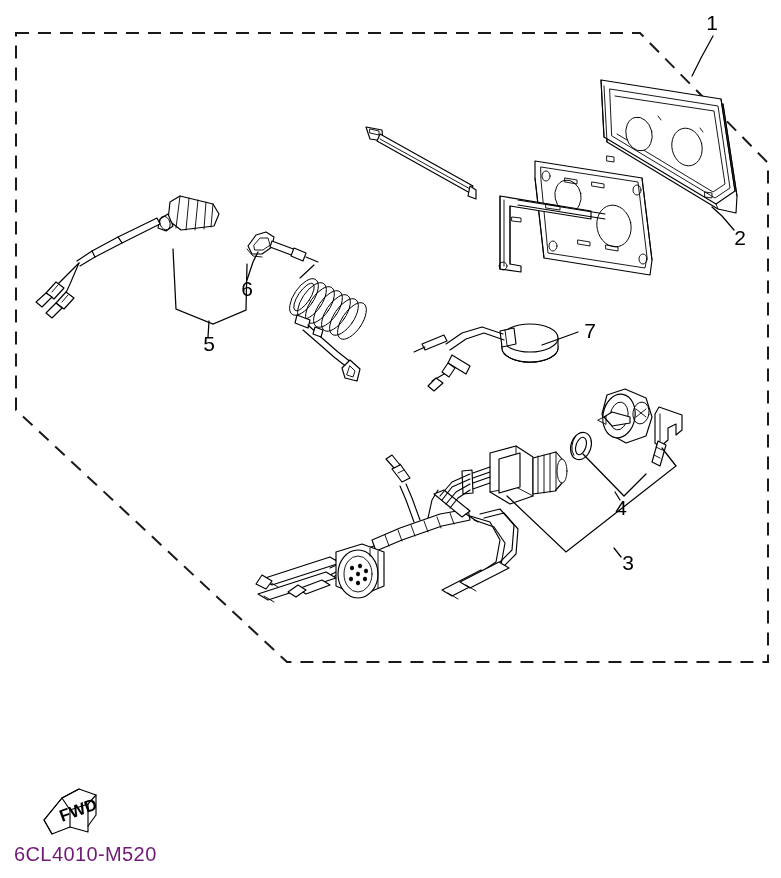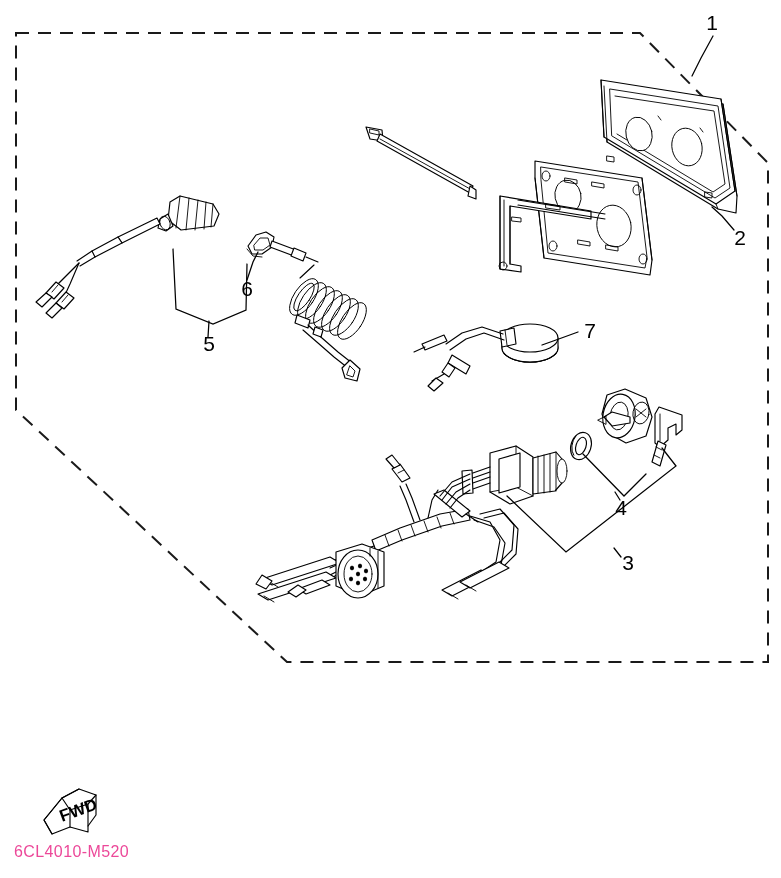--- a/index.html
+++ b/index.html
@@ -79,23 +79,23 @@
   .callout {
     font-family: "Liberation Sans", sans-serif;
     font-size: 21px;
     fill: #000000;
   }
   #footer-code {
     position: absolute;
     left: 14px;
     top: 843px;
     font-family: "Liberation Sans", sans-serif;
-    font-size: 16px;
+    font-size: 20px;
     letter-spacing: 0.4px;
-    color: #ec4899;
+    color: #701a75;
     white-space: nowrap;
   }
   .fwd-text {
     font-family: "Liberation Sans", sans-serif;
     font-size: 17px;
     font-weight: bold;
     fill: #000000;
   }
 </style>
 </head>

